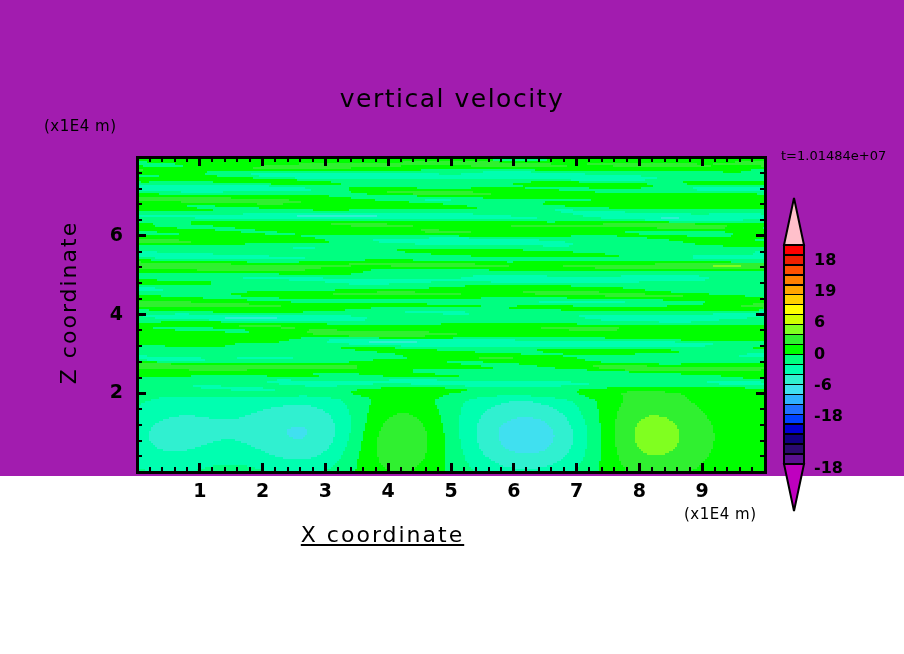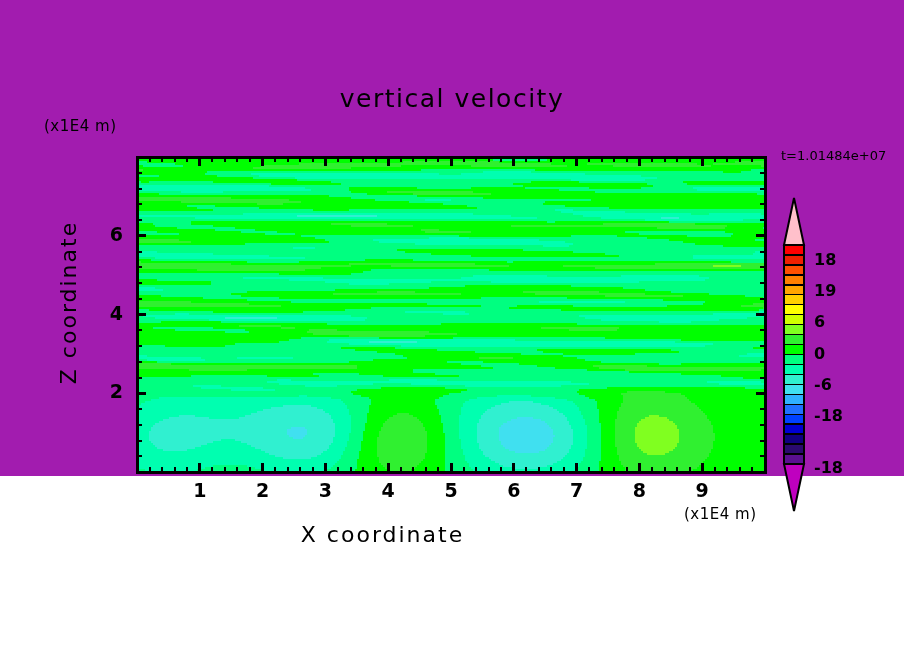--- a/index.html
+++ b/index.html
@@ -9,21 +9,21 @@
 
   .txt{position:absolute;color:#000000;white-space:nowrap;}
 
   #title{
     left:0;top:84px;width:904px;text-align:center;
     font-size:25px;letter-spacing:1.5px;font-weight:400;
   }
   #units-top{left:44px;top:117px;font-size:15px;letter-spacing:0.5px;}
   #units-bottom{left:684px;top:505px;font-size:15px;letter-spacing:0.5px;}
   #xlabel{left:0;top:522px;width:765px;text-align:center;
-          font-size:22px;letter-spacing:2px;}
+          font-size:22px;letter-spacing:2px;text-decoration:underline;}
   #ylabel{
     left:-22px;top:290px;width:180px;text-align:center;
     font-size:22px;letter-spacing:2px;
     transform:rotate(-90deg);transform-origin:50% 50%;
   }
   #timestamp{left:781px;top:148px;font-size:13px;letter-spacing:0px;}
 
   .tick-lbl{font-size:19px;font-weight:bold;}
   .cb-lbl{font-size:16px;font-weight:bold;}
 

